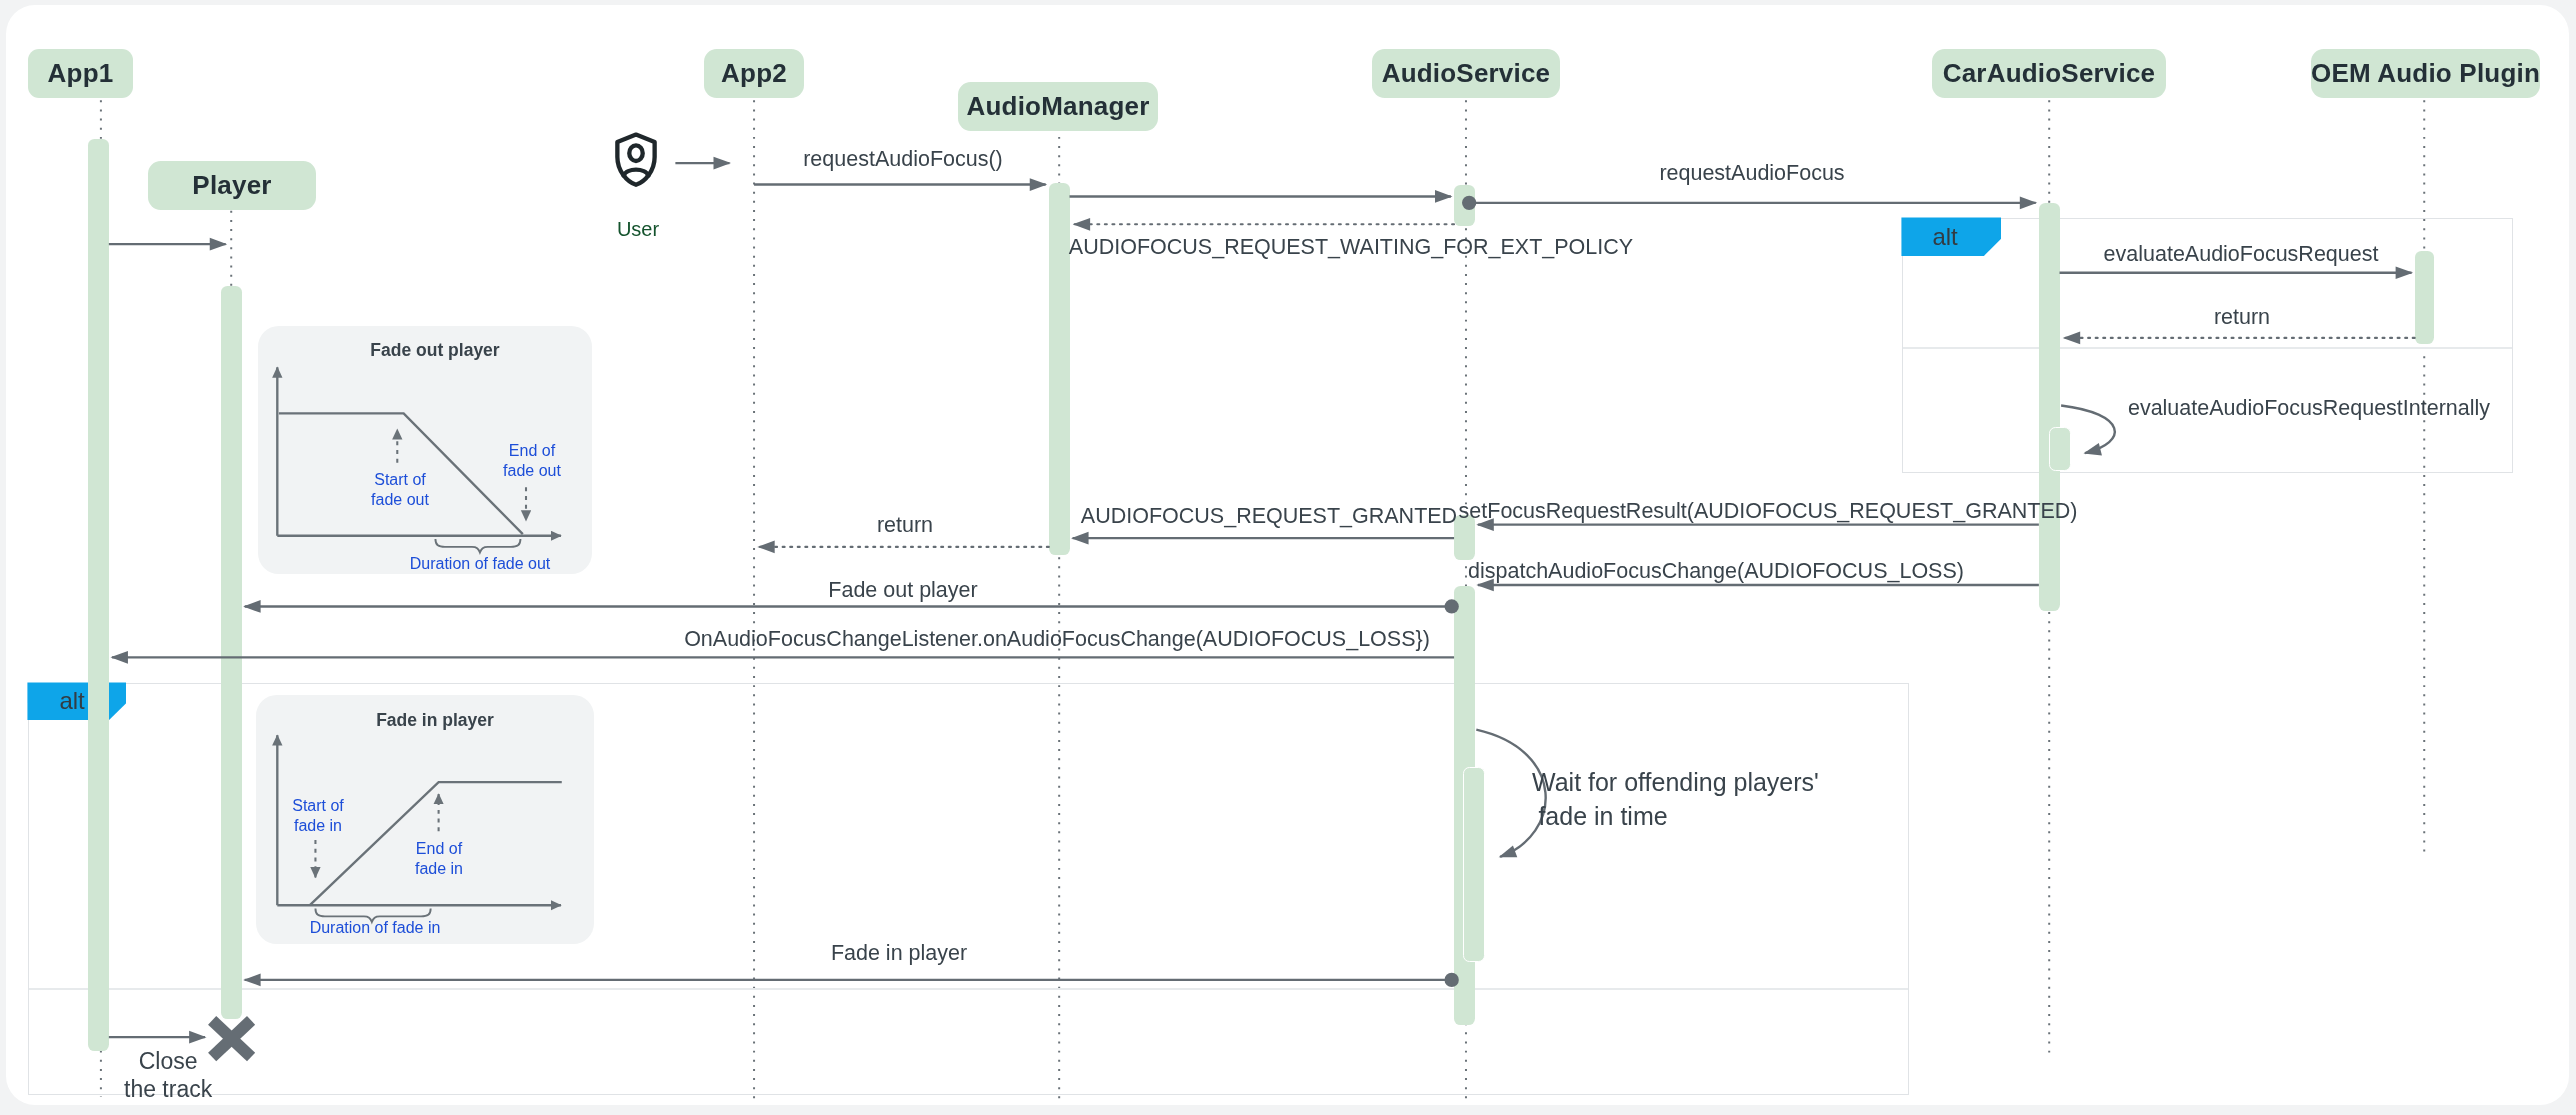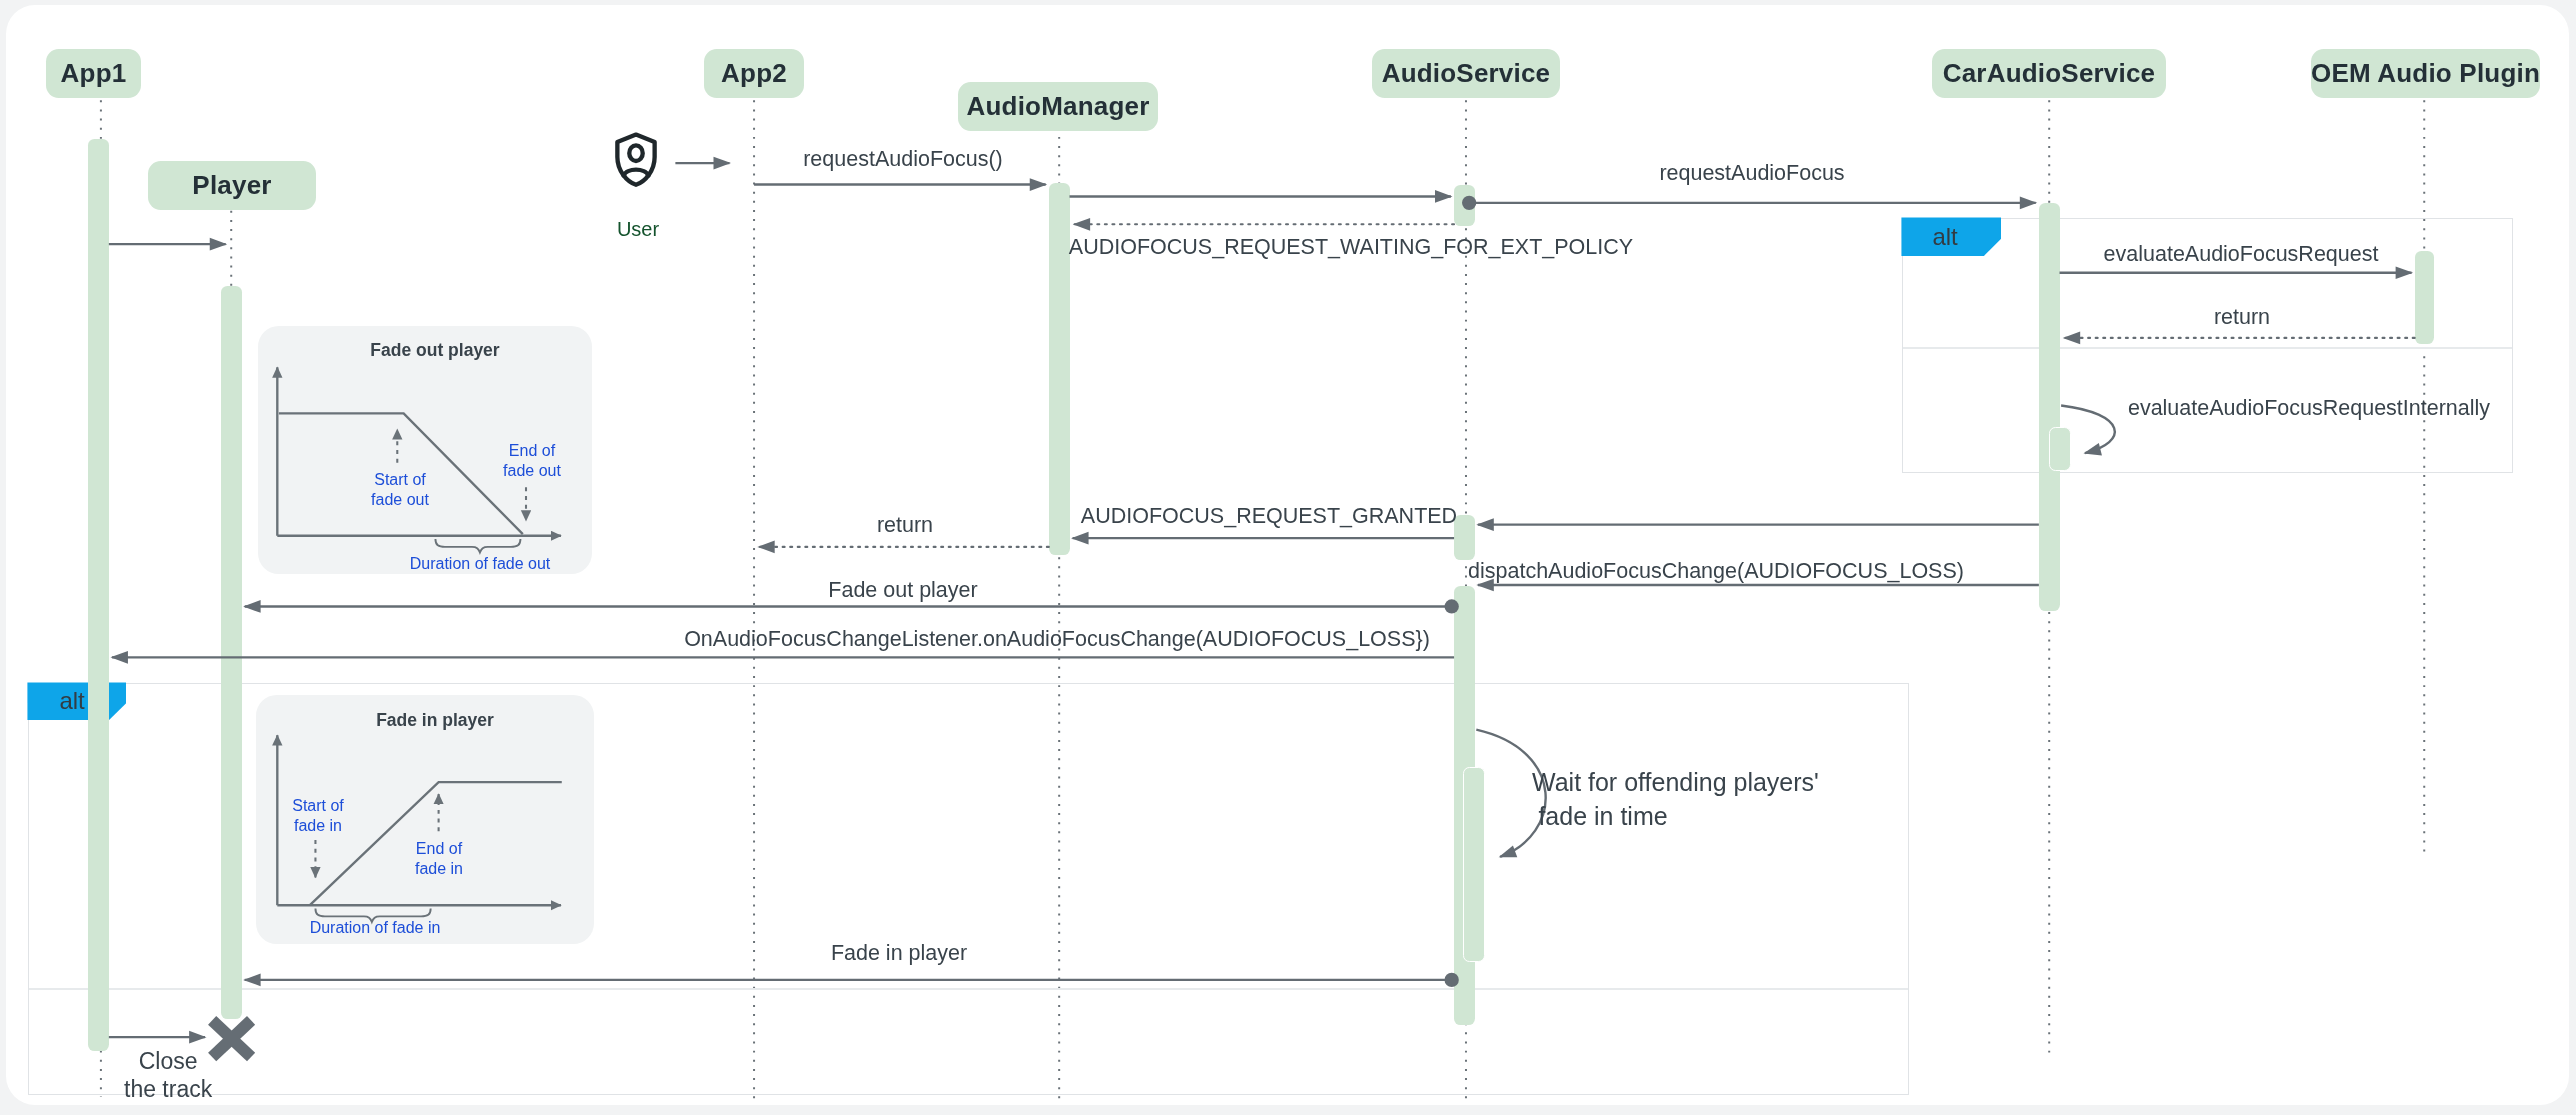--- a/index.html
+++ b/index.html
@@ -71,21 +71,21 @@
   <div class="bar" style="left:221px;top:286px;height:733px;"></div>
   <div class="bar" style="left:1049px;top:183px;height:372px;"></div>
   <div class="bar" style="left:1454px;top:185px;height:41px;"></div>
   <div class="bar" style="left:1454px;top:515px;height:45px;"></div>
   <div class="bar" style="left:1454px;top:586px;height:439px;"></div>
   <div class="bar nested" style="left:1463px;top:767px;height:195px;"></div>
   <div class="bar" style="left:2039px;top:203px;height:408px;"></div>
   <div class="bar nested" style="left:2049px;top:427px;height:44px;"></div>
   <div class="bar" style="left:2415px;top:251px;height:93px;width:19px;"></div>
 
-  <div class="header" style="left:46px;top:49px;width:95px;">
+  <div class="header" style="left:28px;top:49px;width:105px;border-radius:11px;">
     <span>App1</span>
     </div>
   <div class="header" style="left:148px;top:161px;width:168px;">
     <span>Player</span>
     </div>
   <div class="header" style="left:704px;top:49px;width:100px;">
     <span>App2</span>
     </div>
   <div class="header" style="left:958px;top:49px;width:200px;margin-top:33px;">
     <span>AudioManager</span>
@@ -176,20 +176,21 @@
       <path stroke-width="2.4" d="M397 1143 C397 1151 401 1153 409 1153 L458 1153 C464 1153 466 1155 468 1160 C470 1155 472 1153 478 1153 L530 1153 C538 1153 542 1151 542 1143"></path>
     </g>
   </svg>
 
   <div class="msg" style="left:903px;top:147px;">requestAudioFocus()</div>
   <div class="msg" style="left:1752px;top:161px;">requestAudioFocus</div>
   <div class="msg" style="left:1351px;top:235px;">AUDIOFOCUS_REQUEST_WAITING_FOR_EXT_POLICY</div>
   <div class="msg" style="left:2241px;top:242px;">evaluateAudioFocusRequest</div>
   <div class="msg" style="left:2242px;top:305px;">return</div>
   <div class="msg" style="left:2309px;top:396px;">evaluateAudioFocusRequestInternally</div>
+  <div class="msg" style="left:1768px;top:499px;">setFocusRequestResult(AUDIOFOCUS_REQUEST_GRANTED)</div>
   <div class="msg" style="left:1269px;top:504px;">AUDIOFOCUS_REQUEST_GRANTED</div>
   <div class="msg" style="left:905px;top:513px;">return</div>
   <div class="msg" style="left:1716px;top:559px;">dispatchAudioFocusChange(AUDIOFOCUS_LOSS)</div>
   <div class="msg" style="left:903px;top:578px;">Fade out player</div>
   <div class="msg" style="left:1057px;top:627px;">OnAudioFocusChangeListener.onAudioFocusChange(AUDIOFOCUS_LOSS})</div>
   <div class="msg" style="left:899px;top:941px;">Fade in player</div>
 
   <div class="tblock" style="left:1532px;top:765px;">
     <div>Wait for offending players'</div>
     <div style="padding-left:6.4px;">fade in time</div>

